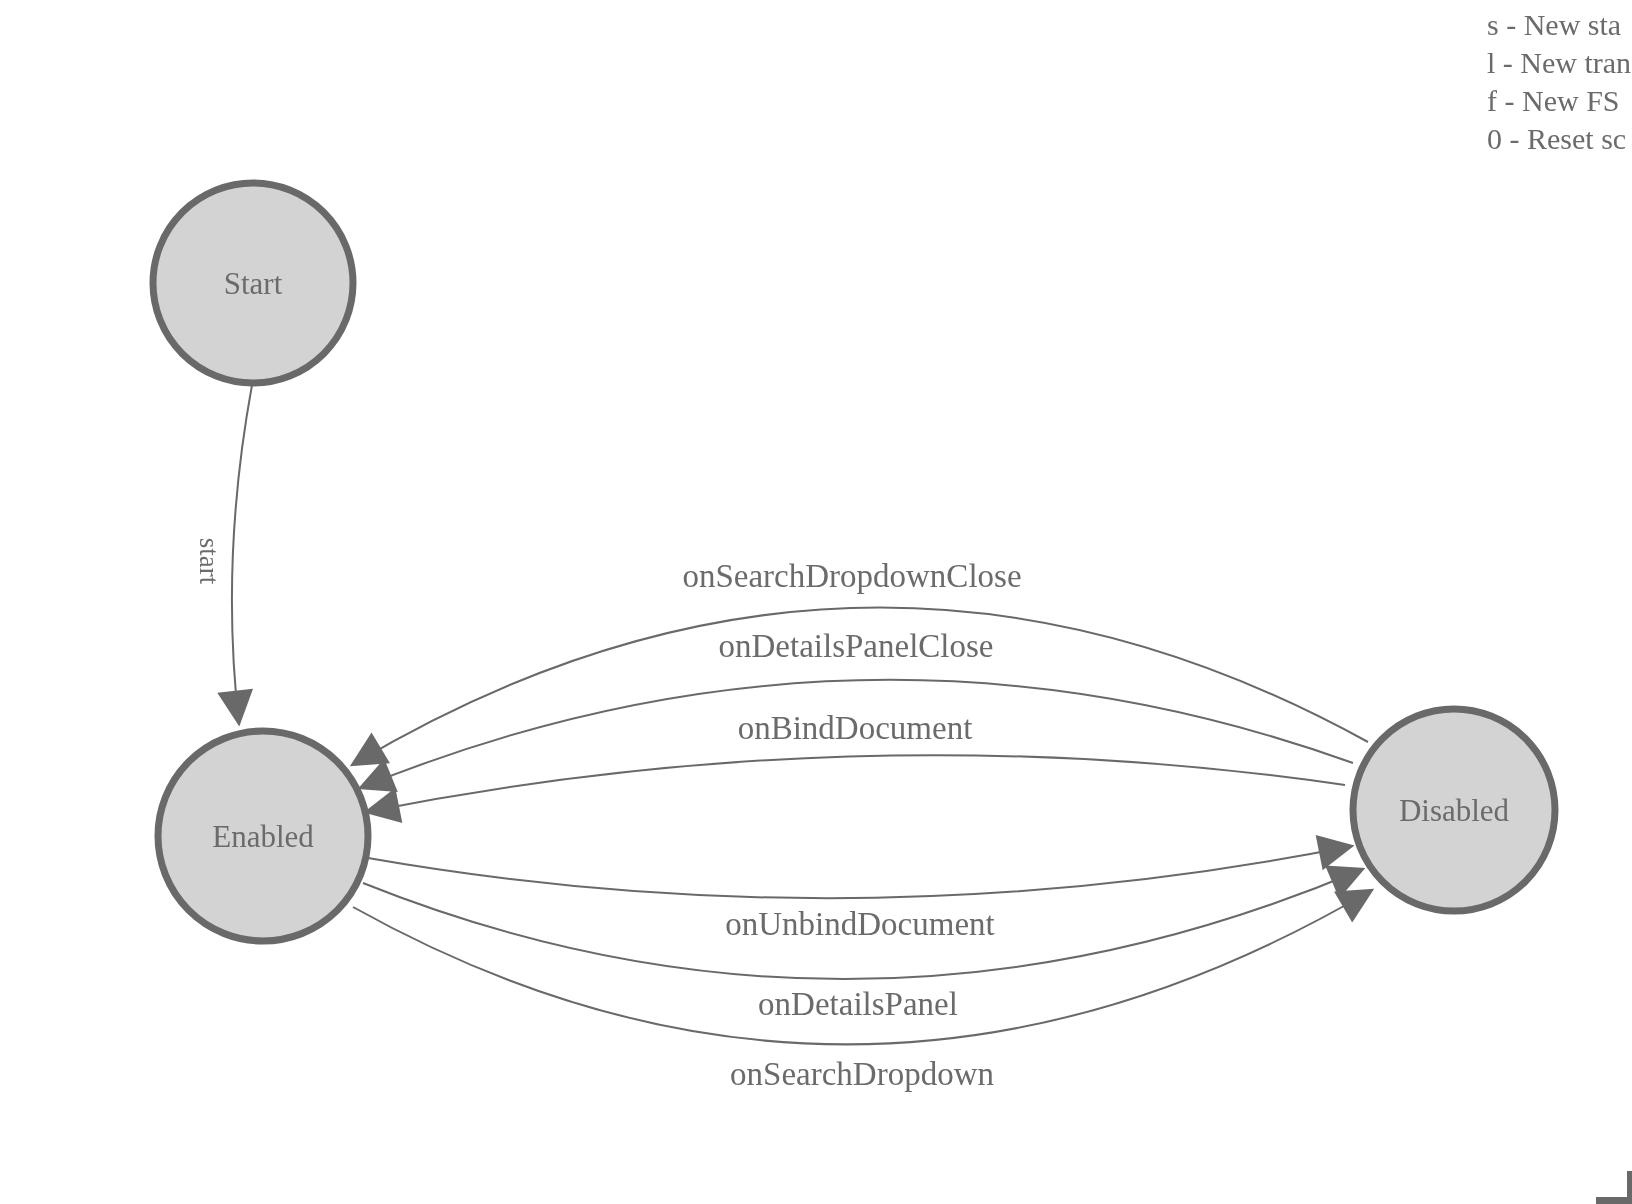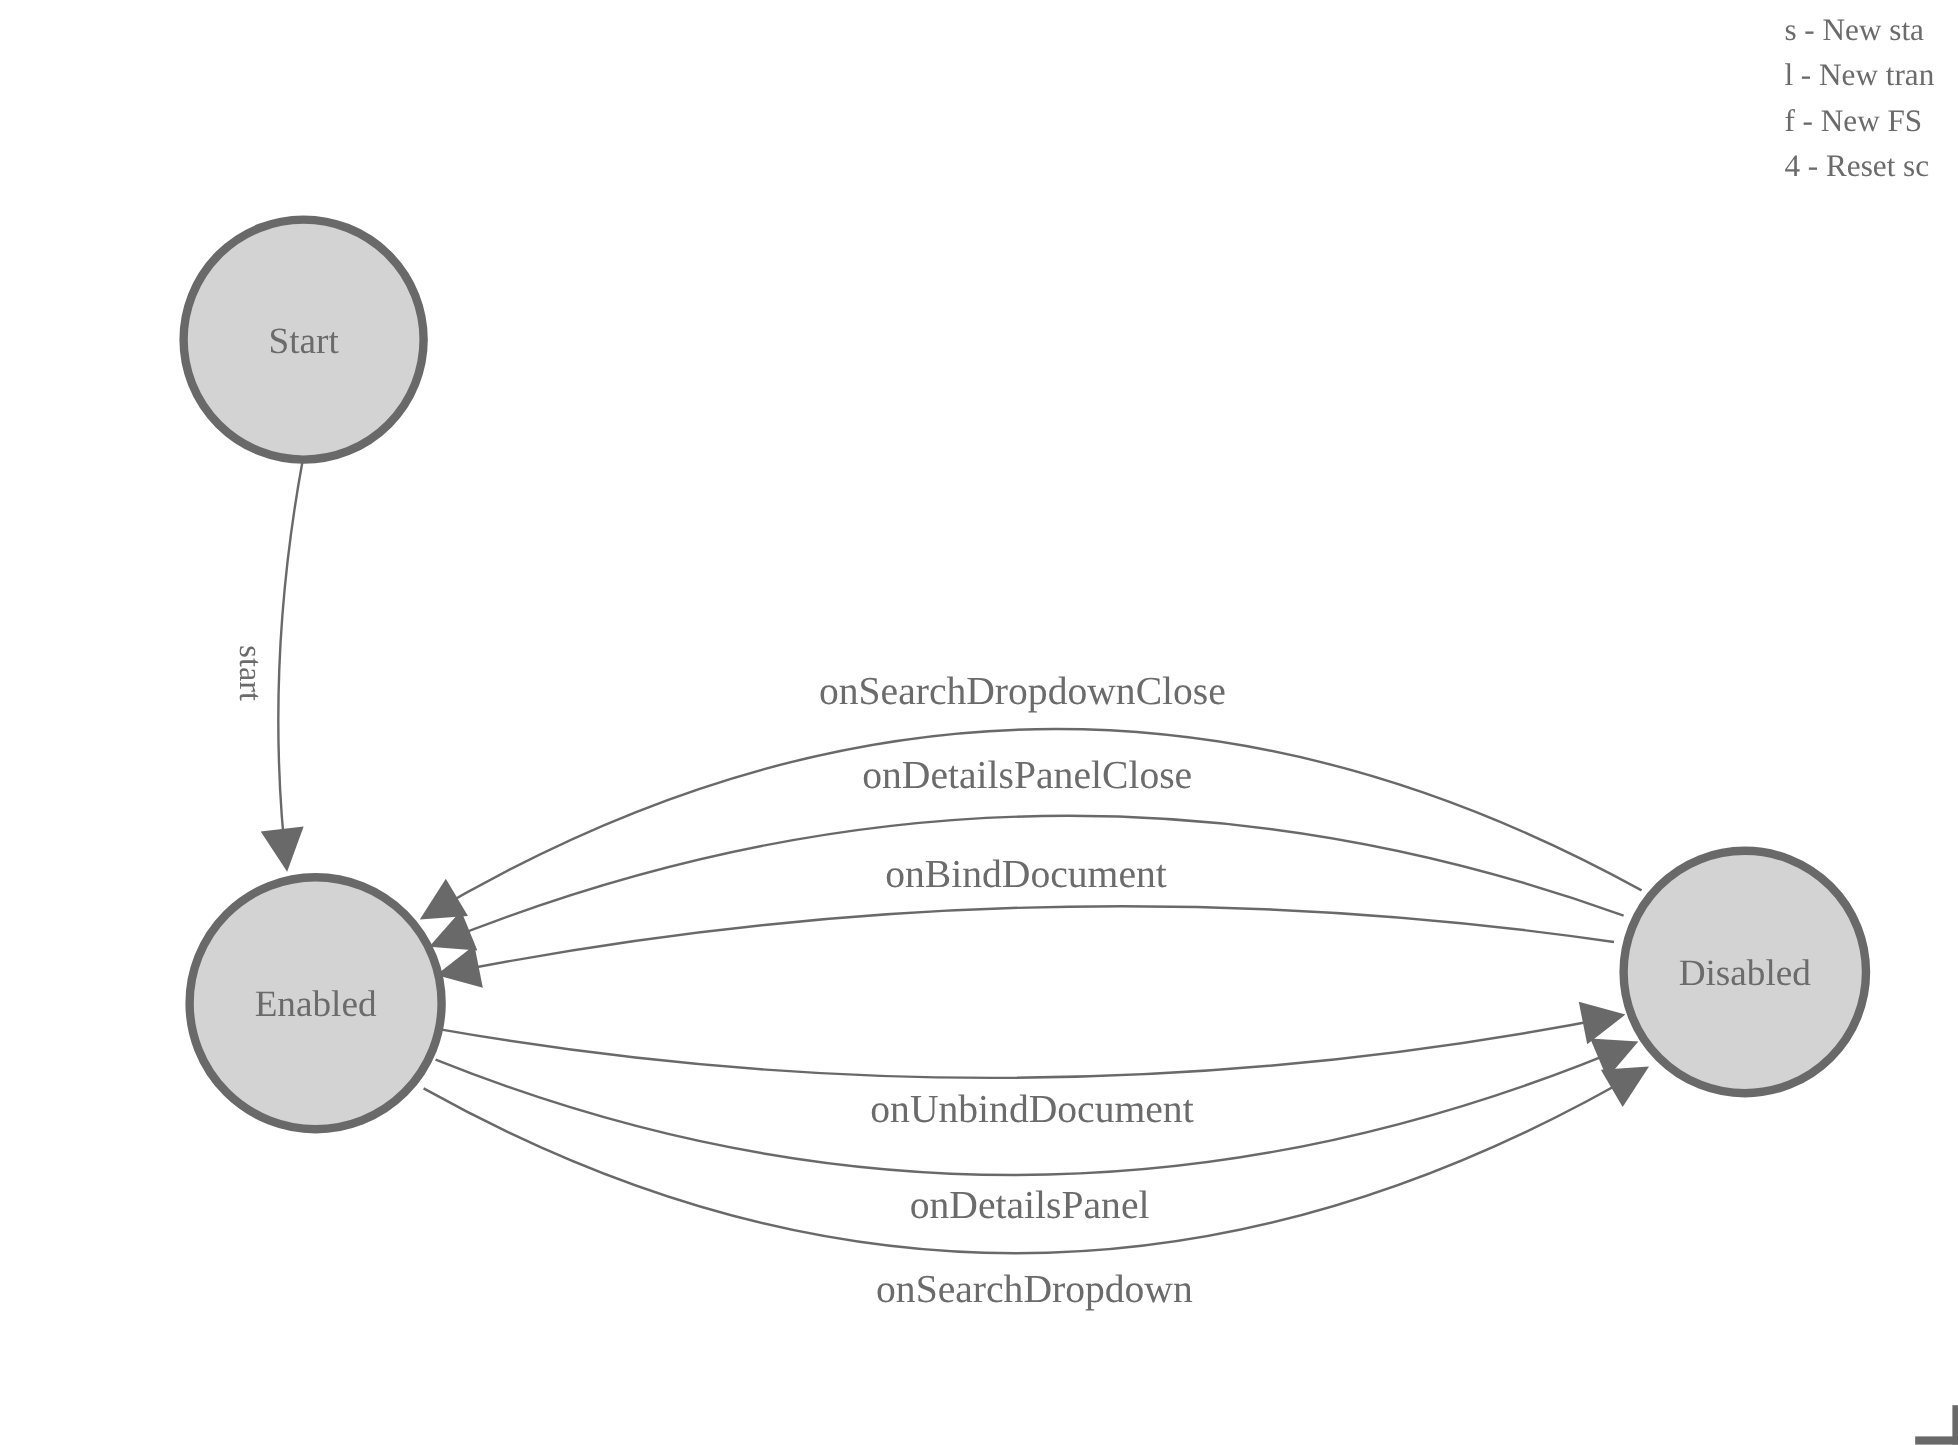--- a/index.html
+++ b/index.html
@@ -10,21 +10,21 @@
   .canvas-wrap{position:absolute;left:0;top:0;width:1632px;height:1204px;}
   svg{position:absolute;left:0;top:0;}
   .node circle{fill:#d3d3d3;stroke:#696969;stroke-width:7px;cursor:pointer;}
   .node text{fill:#6b6b6b;font-size:31px;text-anchor:middle;}
   .edge path{fill:none;stroke:#696969;stroke-width:2px;cursor:pointer;}
   .edge text{fill:#6b6b6b;font-size:33px;text-anchor:middle;}
   .edge .small-label{font-size:27px;}
   .corner rect{fill:#696969;}
   .legend{
     position:absolute;left:1487px;top:6px;
-    font-size:26px;line-height:38px;color:#6b6b6b;white-space:nowrap;
+    font-size:30px;line-height:38px;color:#6b6b6b;white-space:nowrap;
   }
   .legend div{height:38px;}
 </style>
 </head>
 <body>
 
 <div class="canvas-wrap">
   <svg width="1632" height="1204" viewBox="0 0 1632 1204">
     <defs>
       <marker id="arrow" viewBox="0 0 10 10" refX="9.3" refY="5" markerWidth="40" markerHeight="36" orient="auto" markerUnits="userSpaceOnUse">
@@ -85,15 +85,15 @@
     <g class="corner">
       <rect x="1627" y="1171" width="5" height="33"></rect>
       <rect x="1596" y="1197" width="36" height="7"></rect>
     </g>
   </svg>
 
   <div class="legend">
     <div>s - New sta</div>
     <div>l - New tran</div>
     <div>f - New FS</div>
-    <div>4 - Reset sc</div>
+    <div>0 - Reset sc</div>
   </div>
 </div>
 
 </body></html>

